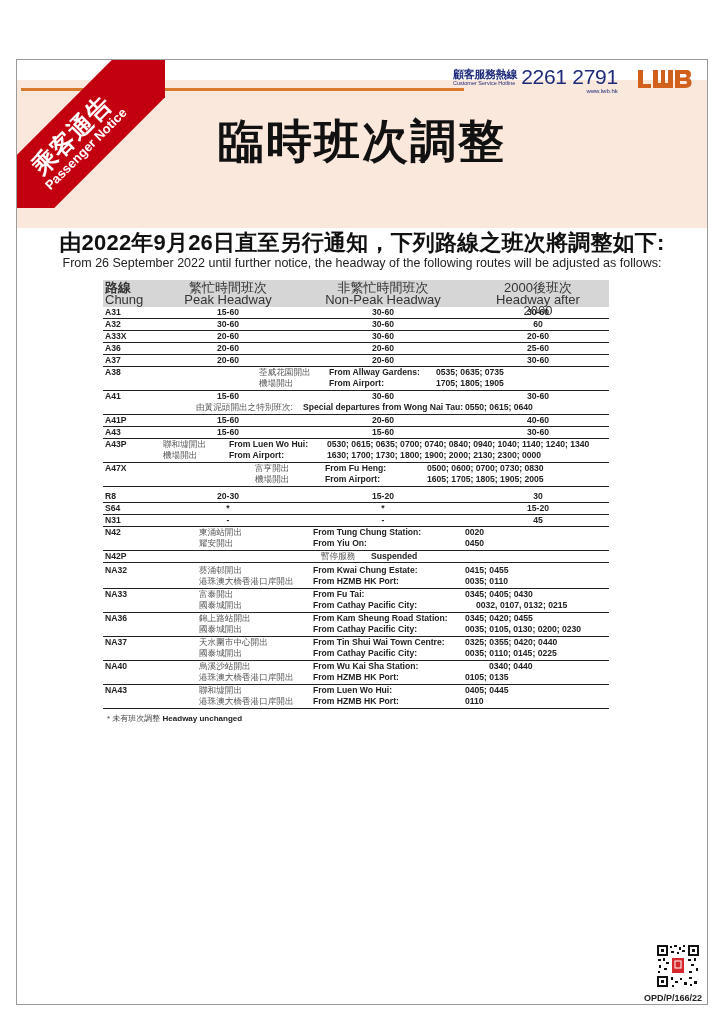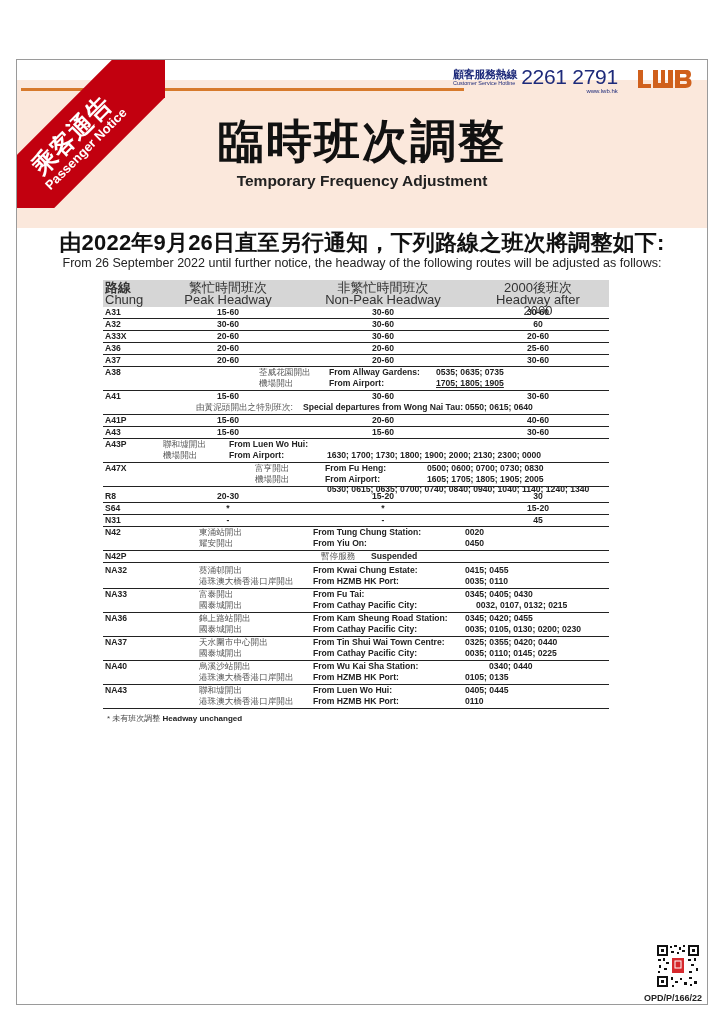--- a/index.html
+++ b/index.html
@@ -67,21 +67,20 @@
     <span class="hotline-url">www.lwb.hk</span>
   </div>
 
   <svg class="logo" viewBox="0 0 56 22">
     <path d="M2 2h5v14h8v4H2z" fill="#d0601c"></path>
     <path d="M17 2h5v13h3V2h4v13h3V2h5v18H17z" fill="#d0601c"></path>
     <path d="M39 2h11c4 0 5 2 5 4.5 0 2-1 3.2-2.5 3.8 2 .6 3 2 3 4.5 0 3-2 5.2-6 5.2H39zM44 6v3.5h5c1 0 1.5-.6 1.5-1.7S50 6 49 6zM44 13v3h5.5c1 0 1.5-.6 1.5-1.5s-.5-1.5-1.5-1.5z" fill="#d0601c"></path>
   </svg>
 
   <div class="title-zh">臨時班次調整</div>
-  <div class="title-en">Temporary Frequency Adjustment</div>
 
   <div class="intro-zh">由2022年9月26日直至另行通知，下列路線之班次將調整如下:</div>
   <div class="intro-en">From 26 September 2022 until further notice, the headway of the following routes will be adjusted as follows:</div>
 
   <div class="table-wrap">
     <div class="thead">
       <span class="th" style="left:2px;top:2px;text-align:left;font-weight:bold;">路線</span>
       <span class="th" style="left:2px;top:14px;text-align:left;">Chung</span>
       <span class="th" style="left:70px;width:110px;top:2px;">繁忙時間班次</span>
       <span class="th" style="left:70px;width:110px;top:14px;">Peak Headway</span>
@@ -126,21 +125,21 @@
       <span class="cell c-after">30-60</span>
     </div>
 
     <div class="row h2">
       <span class="cell route">A38</span>
       <span class="cell zh" style="left:156px;top:0;">荃威花園開出</span>
       <span class="cell" style="left:226px;top:0;">From Allway Gardens:</span>
       <span class="cell" style="left:333px;top:0;">0535; 0635; 0735</span>
       <span class="cell zh" style="left:156px;top:11px;">機場開出</span>
       <span class="cell" style="left:226px;top:11px;">From Airport:</span>
-      <span class="cell" style="left:333px;top:11px;text-decoration:underline;">1705; 1805; 1905</span>
+      <span class="cell" style="left:333px;top:11px;">1705; 1805; 1905</span>
     </div>
 
     <div class="row h2">
       <span class="cell route">A41</span>
       <span class="cell c-peak">15-60</span>
       <span class="cell c-non">30-60</span>
       <span class="cell c-after">30-60</span>
       <span class="cell zh" style="left:93px;top:11px;">由黃泥頭開出之特別班次:</span>
       <span class="cell" style="left:200px;top:11px;">Special departures from Wong Nai Tau:</span>
       <span class="cell" style="left:362px;top:11px;">0550; 0615; 0640</span>
@@ -157,21 +156,21 @@
       <span class="cell route">A43</span>
       <span class="cell c-peak">15-60</span>
       <span class="cell c-non">15-60</span>
       <span class="cell c-after">30-60</span>
     </div>
 
     <div class="row h2">
       <span class="cell route">A43P</span>
       <span class="cell zh" style="left:60px;top:0;">聯和墟開出</span>
       <span class="cell" style="left:126px;top:0;">From Luen Wo Hui:</span>
-      <span class="cell" style="left:224px;top:0;margin-top:45px;">0530; 0615; 0635; 0700; 0740; 0840; 0940; 1040; 1140; 1240; 1340</span>
+      <span class="cell" style="left:224px;top:0;">0530; 0615; 0635; 0700; 0740; 0840; 0940; 1040; 1140; 1240; 1340</span>
       <span class="cell zh" style="left:60px;top:11px;">機場開出</span>
       <span class="cell" style="left:126px;top:11px;">From Airport:</span>
       <span class="cell" style="left:224px;top:11px;">1630; 1700; 1730; 1800; 1900; 2000; 2130; 2300; 0000</span>
     </div>
 
     <div class="row h2">
       <span class="cell route">A47X</span>
       <span class="cell zh" style="left:152px;top:0;">富亨開出</span>
       <span class="cell" style="left:222px;top:0;text-align:center;">From Fu Heng:</span>
       <span class="cell" style="left:324px;top:0;">0500; 0600; 0700; 0730; 0830</span>

